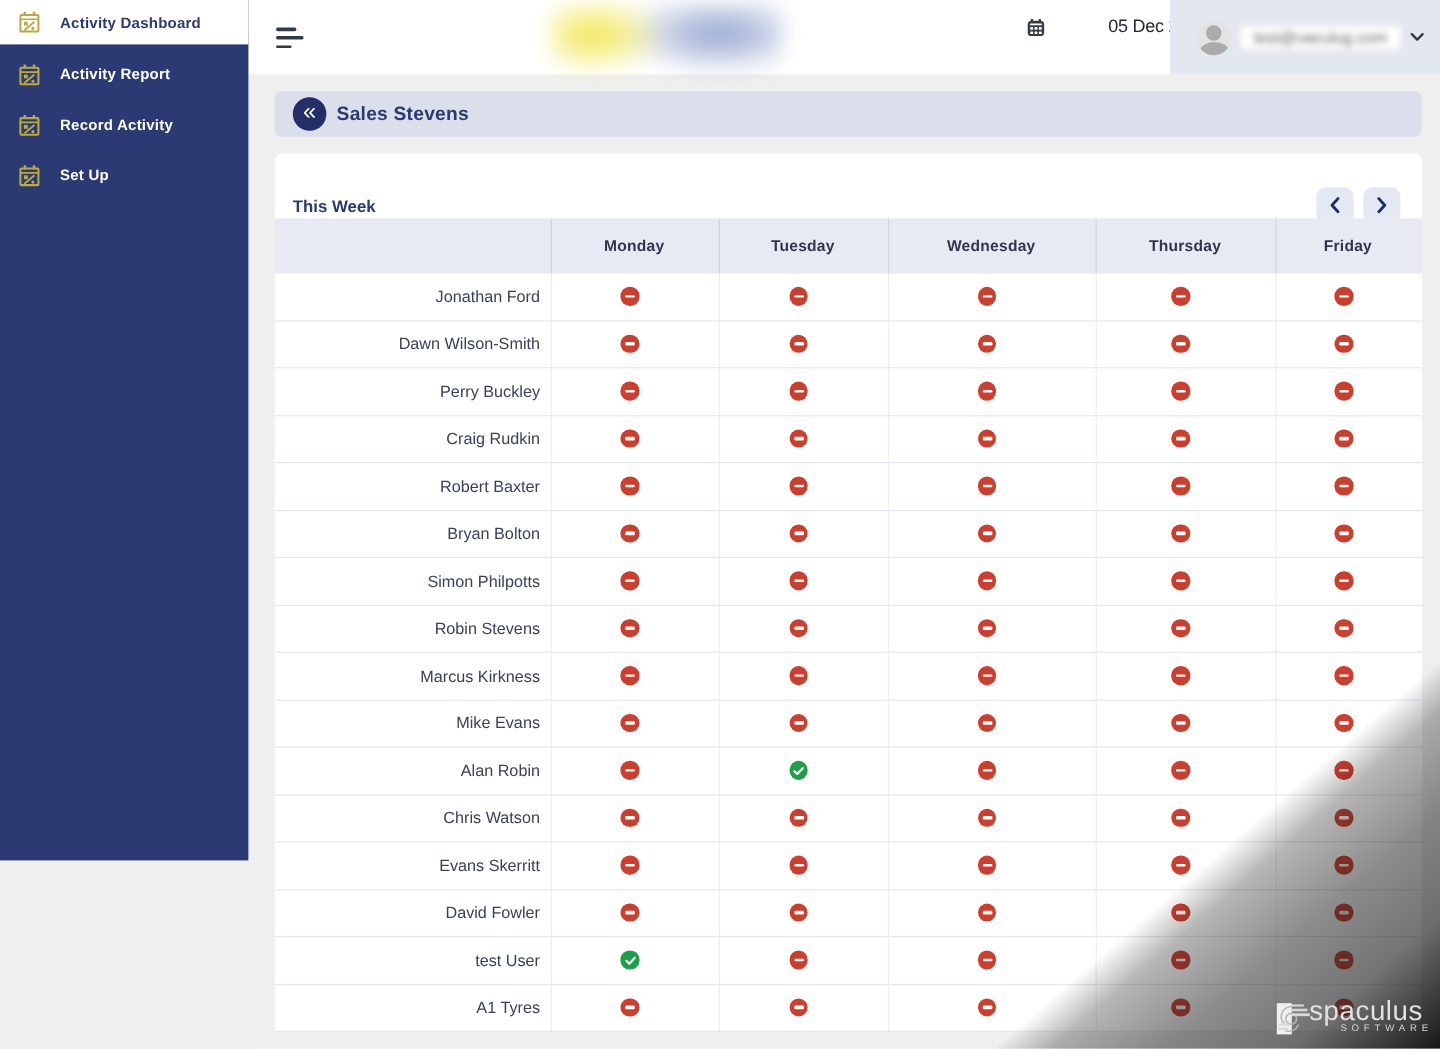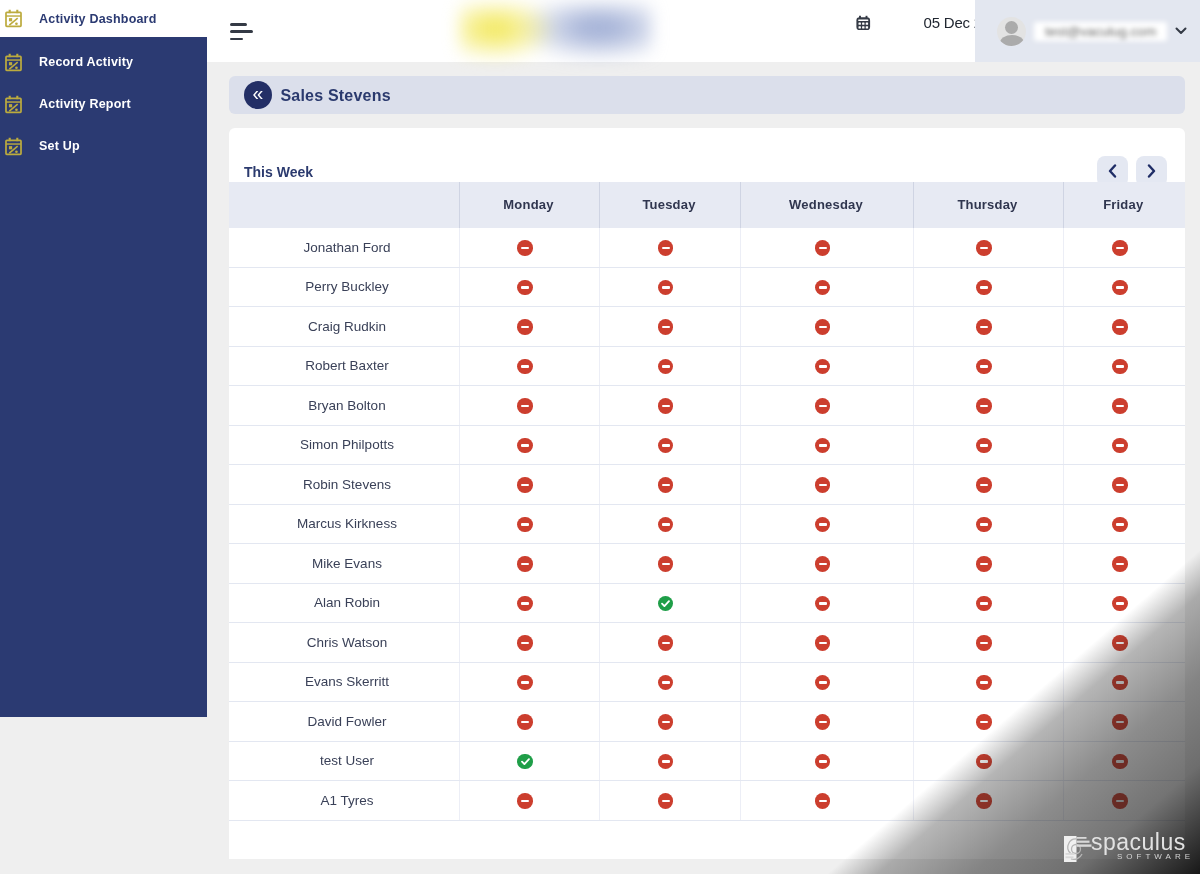--- a/index.html
+++ b/index.html
@@ -1,21 +1,21 @@
 <!DOCTYPE html>
 <html><head>
 <meta charset="utf-8">
 <style>
   * { margin:0; padding:0; box-sizing:border-box; }
   html,body { width:1200px; height:874px; overflow:hidden; background:#efefef;
     font-family:"Liberation Sans", sans-serif; position:relative; }
 
   
   .sidebar { position:absolute; left:0; top:0; width:207px; height:717px; background:#2b3a72; z-index:5; }
-  .menu-item { height:42px; display:flex; align-items:center; padding-left:4px; color:#fff;
+  .menu-item { height:42px; display:flex; align-items:center; padding-left:15px; color:#fff;
     font-size:12.5px; font-weight:bold; letter-spacing:.2px; }
   .menu-item.active { background:#fff; color:#2b3a72; height:37px; margin-bottom:4px; }
   .menu-item svg { margin-right:16px; flex:0 0 auto; }
   .menu-item span { white-space:nowrap; }
 
   
   .topbar { position:absolute; left:207px; top:0; width:993px; height:62px; background:#fff; z-index:4; }
   .burger { position:absolute; left:23px; top:23.2px; }
   .burger div { background:#343a45; height:2.6px; border-radius:2px; margin-bottom:4.6px; }
   .b1 { width:16.5px; } .b2 { width:22.5px; } .b3 { width:13px; }
@@ -53,21 +53,21 @@
   .navbtn.prev { right:56.5px; } .navbtn.next { right:18px; }
 
   
   table.grid { position:absolute; top:54px; left:0; border-collapse:collapse; width:956px; table-layout:fixed; }
   table.grid th { background:#e7eaf3; height:45.5px; font-size:13px; font-weight:bold; color:#30364f;
     border-right:1px solid #cfd4e3; letter-spacing:.2px; padding-right:2px; }
   table.grid th:last-child { border-right:none; }
   table.grid td { height:39.5px; border-bottom:1px solid #e3e7f1; border-right:1px solid #eceef6;
     text-align:center; padding-right:9px; }
   table.grid td:last-child { border-right:none; }
-  table.grid td.nm { text-align:center; padding-left:15.5px; font-size:13.5px; color:#3a4158; }
+  table.grid td.nm { text-align:right; padding-left:15.5px; font-size:13.5px; color:#3a4158; }
   col.c0 { width:231px; } col.c1 { width:140px; } col.c2 { width:141px; }
   col.c3 { width:173px; } col.c4 { width:150px; } col.c5 { width:121px; }
   .ic { display:inline-block; width:15.5px; height:15.5px; border-radius:50%; position:relative; vertical-align:middle; }
   .ic.red { background:#cc3e2e; }
   .ic.red::after { content:""; position:absolute; left:3.8px; top:6.6px; width:8px; height:2.4px; border-radius:1px; background:#fff; }
   .ic.grn { background:#1f9e48; }
   .ic.grn svg { position:absolute; left:2.5px; top:2.5px; }
 
   
   .wm { position:absolute; right:0; bottom:0; width:620px; height:560px; z-index:10; pointer-events:none;
@@ -133,35 +133,35 @@
         <g fill="none" stroke="#bcab3e">
           <rect x="2.1" y="3.6" width="15.8" height="14.6" rx="0.8" stroke-width="1.8"></rect>
           <line x1="2.1" y1="7.4" x2="17.9" y2="7.4" stroke-width="1.5"></line>
           <line x1="6" y1="0.8" x2="6" y2="4.4" stroke-width="2.2"></line>
           <line x1="14" y1="0.8" x2="14" y2="4.4" stroke-width="2.2"></line>
           <line x1="5.6" y1="17" x2="14.4" y2="9.6" stroke-width="1.7"></line>
         </g>
         <rect x="5.2" y="9.6" width="3.4" height="3.4" fill="#bcab3e"></rect>
         <circle cx="13.1" cy="15.5" r="1.4" fill="#bcab3e"></circle>
       </svg>
-      <span>Record Activity</span>
+      <span>Activity Report</span>
     </div>
     <div class="menu-item">
       <svg width="19" height="19" viewBox="0 0 20 20">
         <g fill="none" stroke="#bcab3e">
           <rect x="2.1" y="3.6" width="15.8" height="14.6" rx="0.8" stroke-width="1.8"></rect>
           <line x1="2.1" y1="7.4" x2="17.9" y2="7.4" stroke-width="1.5"></line>
           <line x1="6" y1="0.8" x2="6" y2="4.4" stroke-width="2.2"></line>
           <line x1="14" y1="0.8" x2="14" y2="4.4" stroke-width="2.2"></line>
           <line x1="5.6" y1="17" x2="14.4" y2="9.6" stroke-width="1.7"></line>
         </g>
         <rect x="5.2" y="9.6" width="3.4" height="3.4" fill="#bcab3e"></rect>
         <circle cx="13.1" cy="15.5" r="1.4" fill="#bcab3e"></circle>
       </svg>
-      <span>Activity Report</span>
+      <span>Record Activity</span>
     </div>
     <div class="menu-item">
       <svg width="19" height="19" viewBox="0 0 20 20">
         <g fill="none" stroke="#bcab3e">
           <rect x="2.1" y="3.6" width="15.8" height="14.6" rx="0.8" stroke-width="1.8"></rect>
           <line x1="2.1" y1="7.4" x2="17.9" y2="7.4" stroke-width="1.5"></line>
           <line x1="6" y1="0.8" x2="6" y2="4.4" stroke-width="2.2"></line>
           <line x1="14" y1="0.8" x2="14" y2="4.4" stroke-width="2.2"></line>
           <line x1="5.6" y1="17" x2="14.4" y2="9.6" stroke-width="1.7"></line>
         </g>
@@ -204,20 +204,28 @@
         <tr>
           <th></th>
           <th>Monday</th>
           <th>Tuesday</th>
           <th>Wednesday</th>
           <th>Thursday</th>
           <th>Friday</th>
         </tr>
       <tr>
           <td class="nm">Jonathan Ford</td>
+          <td><span class="ic red"></span></td>
+          <td><span class="ic red"></span></td>
+          <td><span class="ic red"></span></td>
+          <td><span class="ic red"></span></td>
+          <td><span class="ic red"></span></td>
+        </tr>
+      <tr>
+          <td class="nm">Dawn Wilson-Smith</td>
           <td><span class="ic red"></span></td>
           <td><span class="ic red"></span></td>
           <td><span class="ic red"></span></td>
           <td><span class="ic red"></span></td>
           <td><span class="ic red"></span></td>
         </tr>
       <tr>
           <td class="nm">Perry Buckley</td>
           <td><span class="ic red"></span></td>
           <td><span class="ic red"></span></td>

